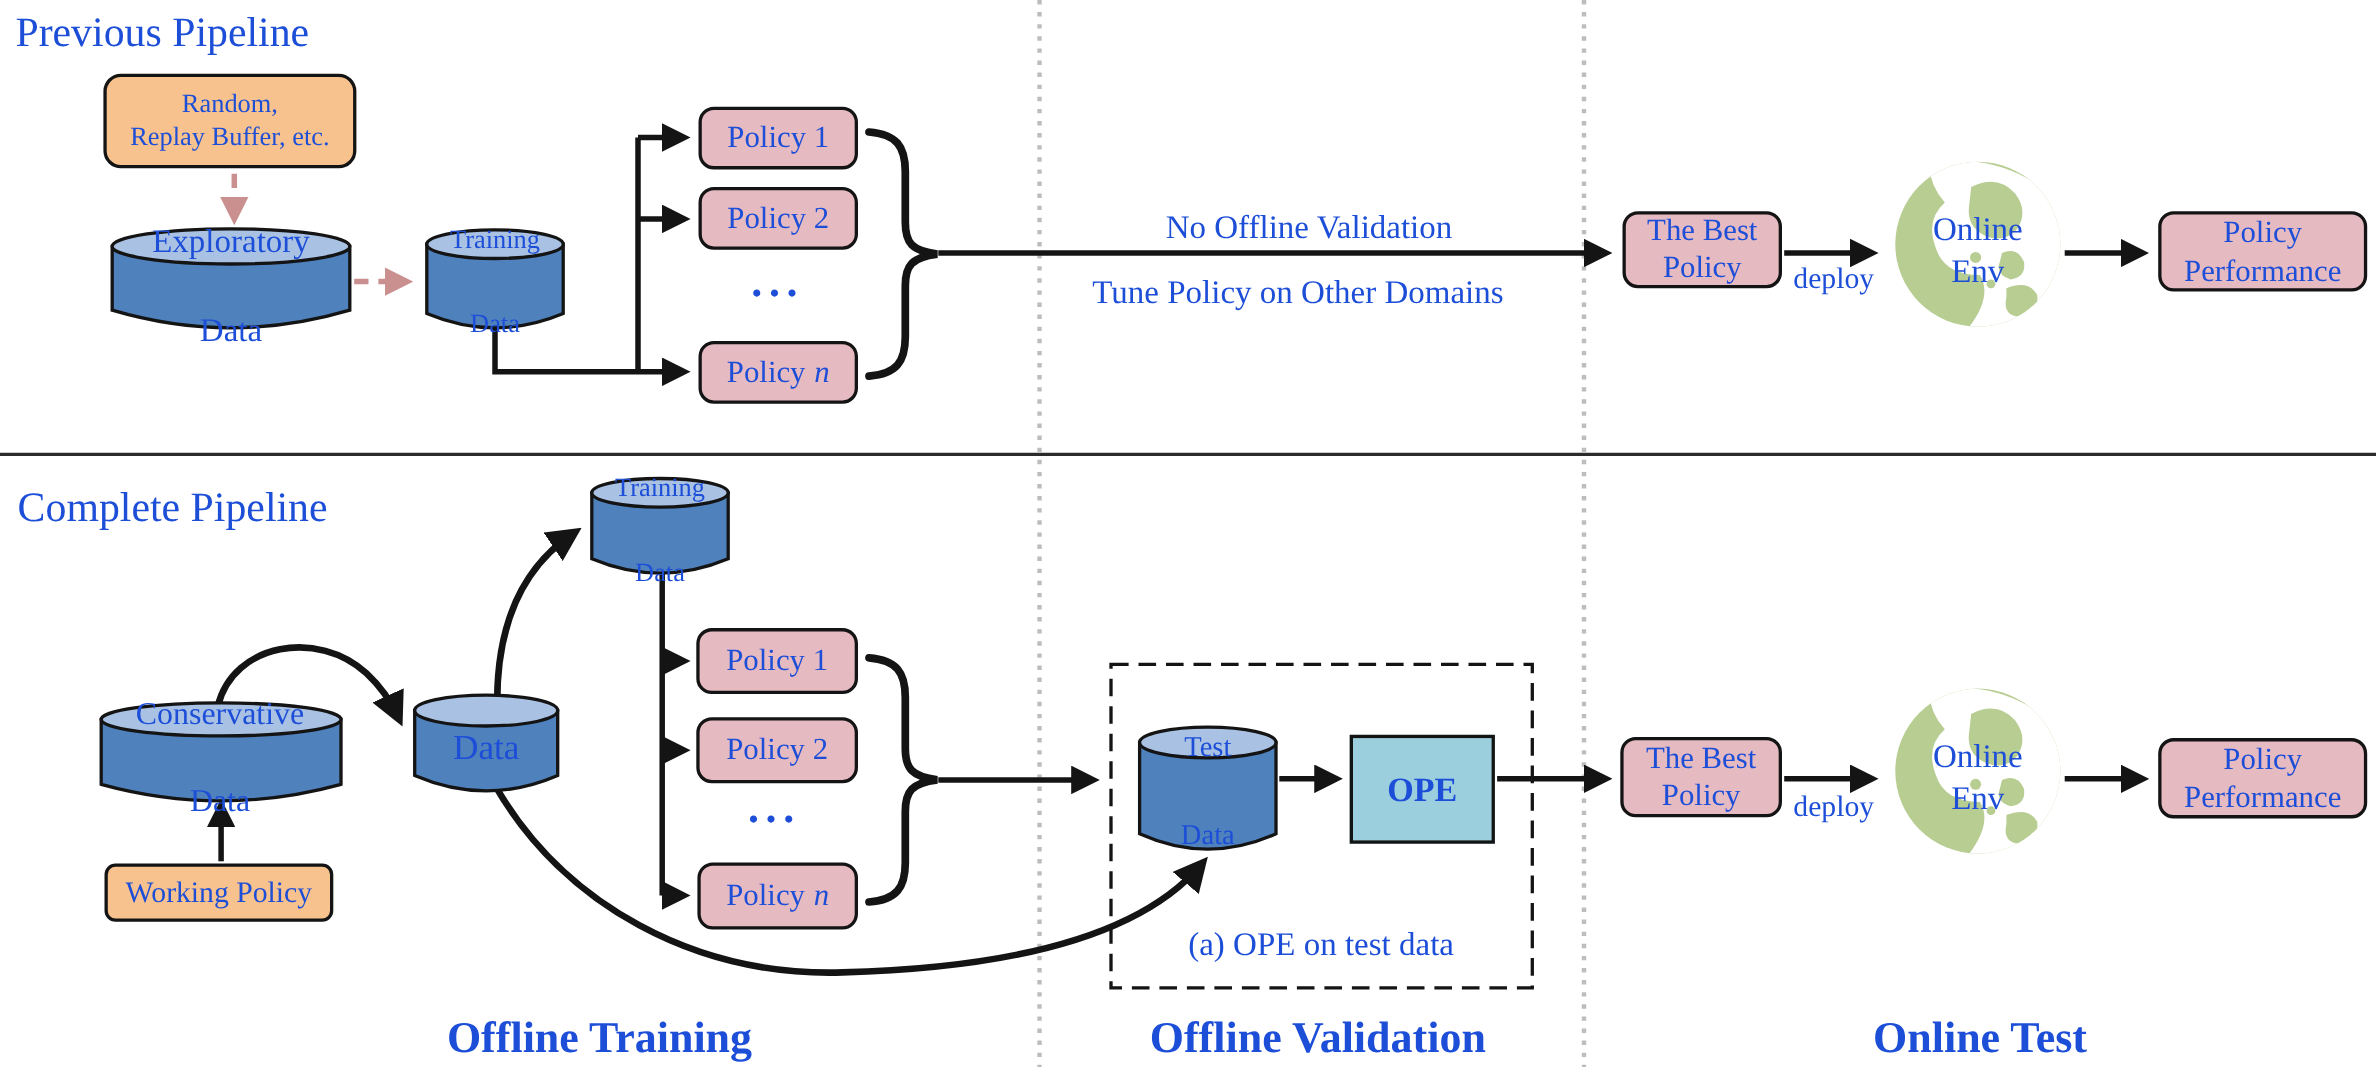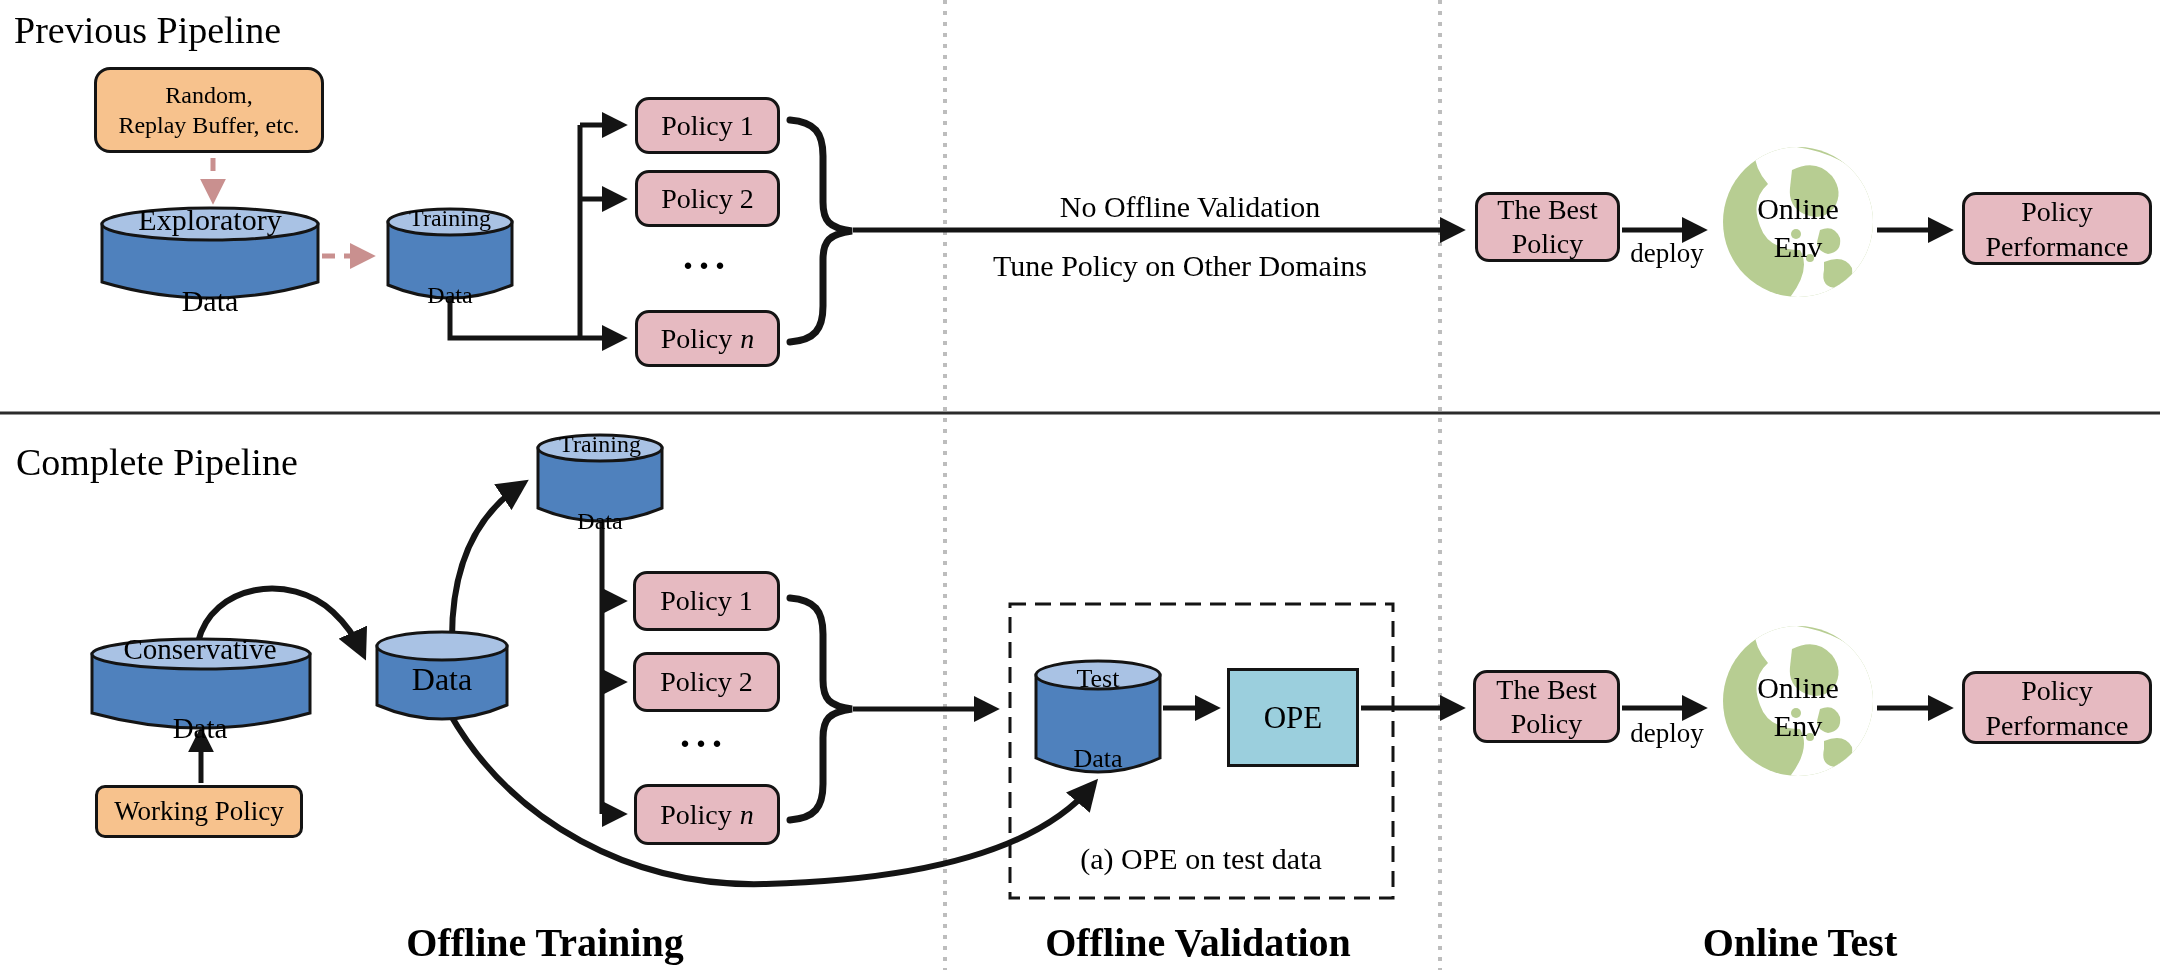--- a/index.html
+++ b/index.html
@@ -1,28 +1,28 @@
 <!DOCTYPE html>
 <html style="--cylinder-body: #4f81bd; --cylinder-top: #a9c2e4; --pink-box: #e6bac1; --orange-box: #f7c28d; --ope-box: #9bcfdd; --globe-green: #b7cd92; --dashed-arrow-pink: #c9908f; --line-black: #141414; --divider-dotted-gray: #bdbdbd;"><head>
 <meta charset="utf-8">
 <style>
   html,body{margin:0;padding:0;background:#ffffff;}
   #canvas{position:relative;width:2160px;height:970px;background:#fff;overflow:hidden;
-          font-family:"Liberation Serif","DejaVu Serif",serif;color:#000000;}
+          font-family:"Liberation Serif","DejaVu Serif",serif;color:#1d4ed8;}
   #canvas > svg{position:absolute;left:0;top:0;}
   .lbl{position:absolute;display:flex;align-items:center;justify-content:center;
        text-align:center;white-space:nowrap;}
   .lbl.col{flex-direction:column;gap:48px;}
   .left{justify-content:flex-start;}
   .box{position:absolute;box-sizing:border-box;border:3px solid var(--line-black);
        border-radius:14px;display:flex;flex-direction:column;align-items:center;
        justify-content:center;text-align:center;}
   .pink{background:var(--pink-box);}
   .orange{background:var(--orange-box);}
-  .ope{background:var(--ope-box);border-radius:0;}
+  .ope{background:var(--ope-box);border-radius:0;font-weight:bold;}
   .title{font-size:38px;}
   .seclbl{font-size:40px;font-weight:bold;}
   .it{font-style:italic;}
   .pn{display:flex;flex-direction:row;gap:8px;align-items:center;justify-content:center;}
   .dots{font-size:40px;font-weight:bold;letter-spacing:6px;}
   
   .hdivider{stroke:#2b2b2b;stroke-width:3;}
   .divider-dot{stroke:var(--divider-dotted-gray);stroke-width:4;stroke-dasharray:4 7;fill:none;}
   .arrow{stroke:var(--line-black);stroke-width:5;fill:none;}
   .curve{stroke-width:6;}

